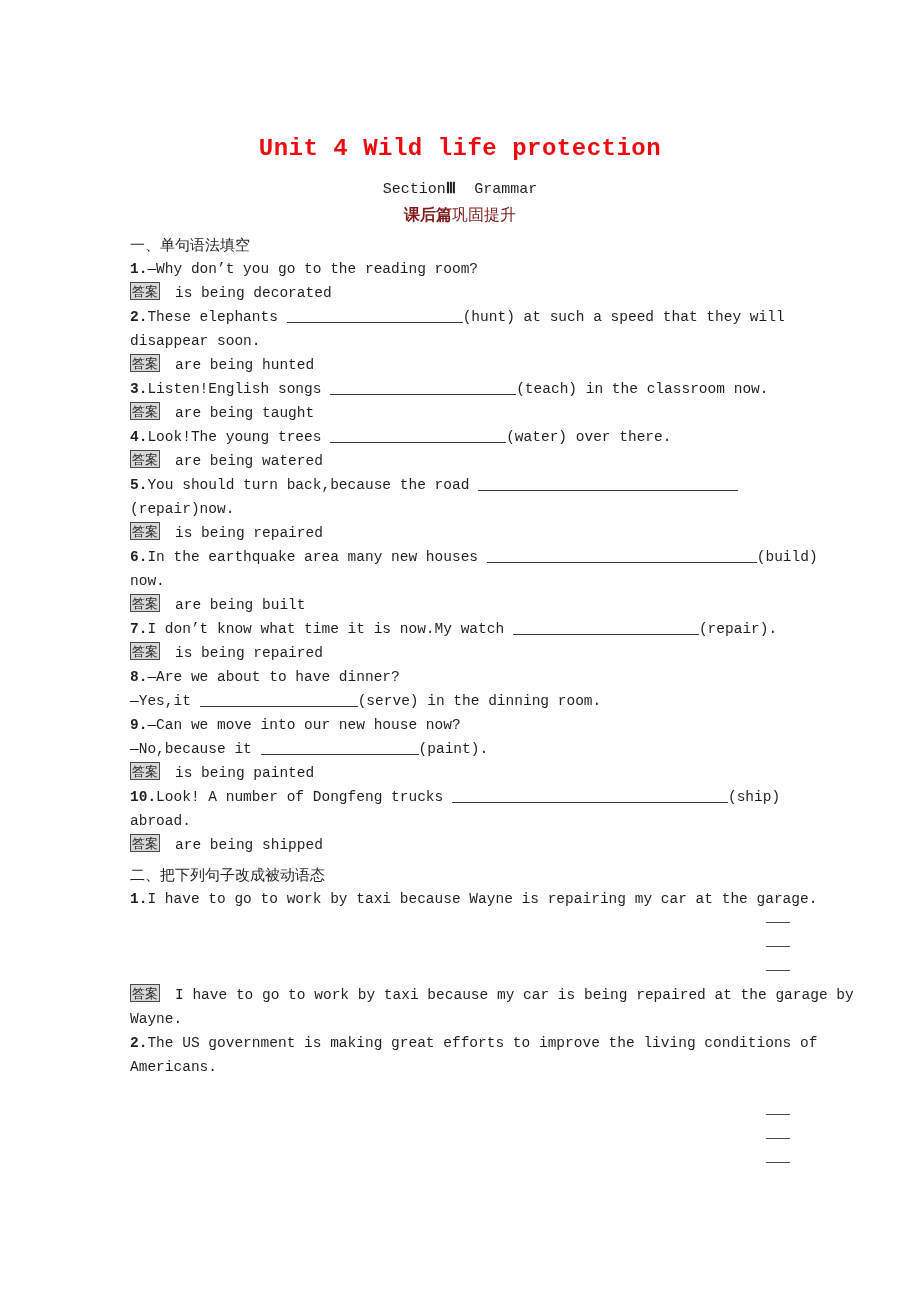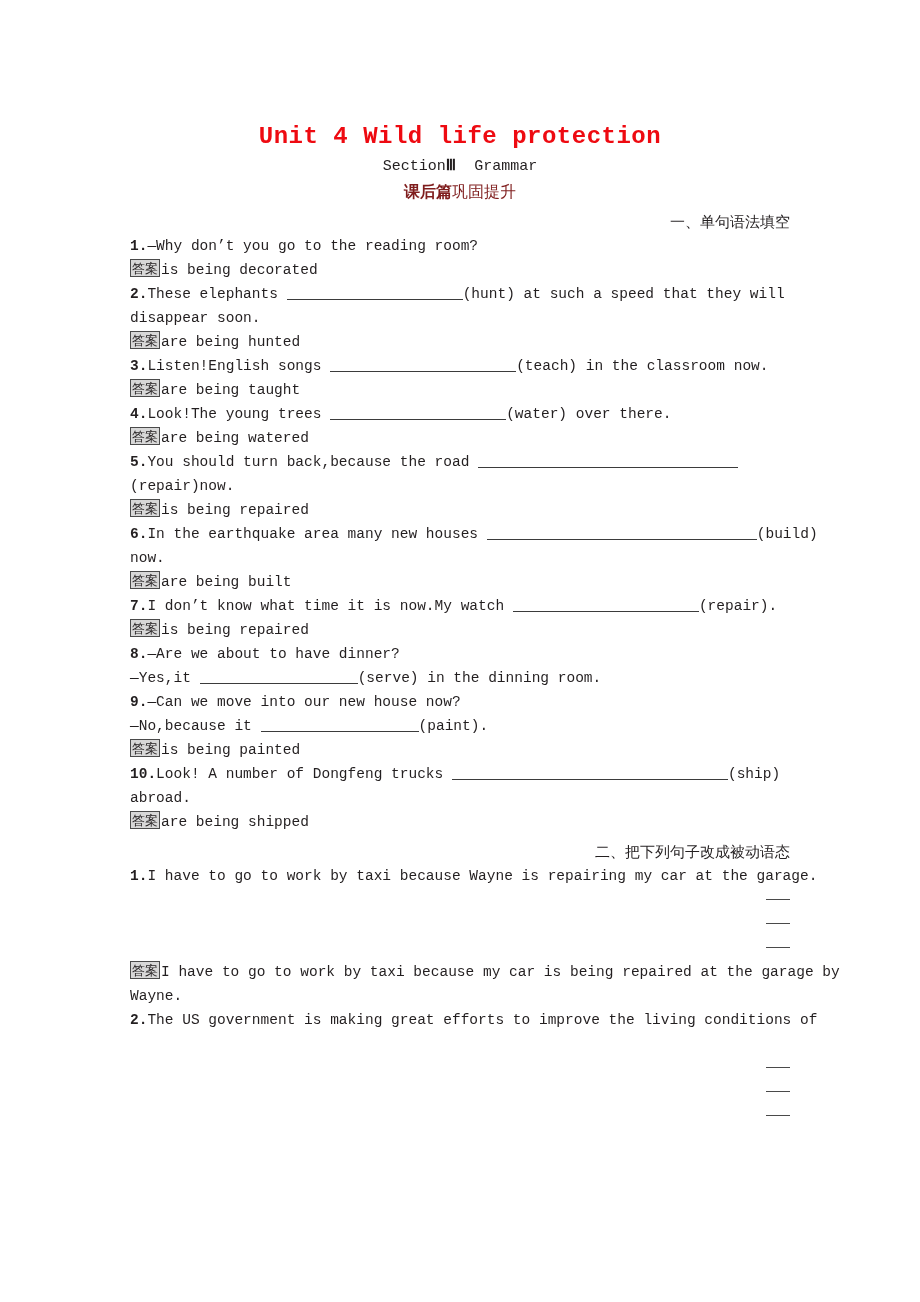--- a/index.html
+++ b/index.html
@@ -21,21 +21,21 @@
     top: 0;
     width: 660px;
   }
   
   .doc-title {
     text-align: center;
     color: #ee0a11;
     font-size: 24px;
     font-weight: bold;
     letter-spacing: 0.5px;
-    margin: 0;
+    margin: 12px;
     padding-top: 122px;
     line-height: 30px;
     white-space: nowrap;
   }
   .subtitle {
     text-align: center;
     font-size: 15px;
     line-height: 25px;
     margin-top: 1px;
     color: #231f20;
@@ -49,21 +49,20 @@
     color: #7f1d1d;
   }
   .cn-sub .b { font-weight: bold; }
   
   .sec-head {
     font-family: "Liberation Sans", sans-serif;
     font-size: 15px;
     line-height: 24px;
     margin-top: 6px;
     white-space: nowrap;
-    text-align: right;
   }
   
   .line {
     font-size: 14.5px;
     line-height: 24px;
     white-space: nowrap;
     letter-spacing: 0px;
   }
   .num { font-weight: bold; }
   
@@ -86,21 +85,21 @@
   
   .ans-tag {
     display: inline-block;
     background: #d8d8d8;
     border: 1px solid #4a4a4a;
     font-family: "Liberation Sans", sans-serif;
     font-size: 13px;
     line-height: 15px;
     padding: 1px 1px 0 1px;
     vertical-align: 1px;
-    margin-right: 1px;
+    margin-right: 15px;
     letter-spacing: 0px;
   }
   
   .rule-row {
     height: 24px;
     position: relative;
   }
   .rule-row .mini {
     position: absolute;
     right: 0;
@@ -171,20 +170,21 @@
   <div class="rule-row">
       <span class="mini"></span>
     </div>
   <div class="rule-row">
       <span class="mini"></span>
     </div>
   <div class="line"><span class="ans-tag">答案</span><span>I have to go to work by taxi because my car is being repaired at the garage by</span></div>
   <div class="line">Wayne.</div>
 
   <div class="line"><span class="num">2.</span><span>The US government is making great efforts to improve the living conditions of</span></div>
+  <div class="line">Americans.</div>
   <div class="spacer-24"></div>
   <div class="rule-row">
       <span class="mini"></span>
     </div>
   <div class="rule-row">
       <span class="mini"></span>
     </div>
   <div class="rule-row">
       <span class="mini"></span>
     </div>

